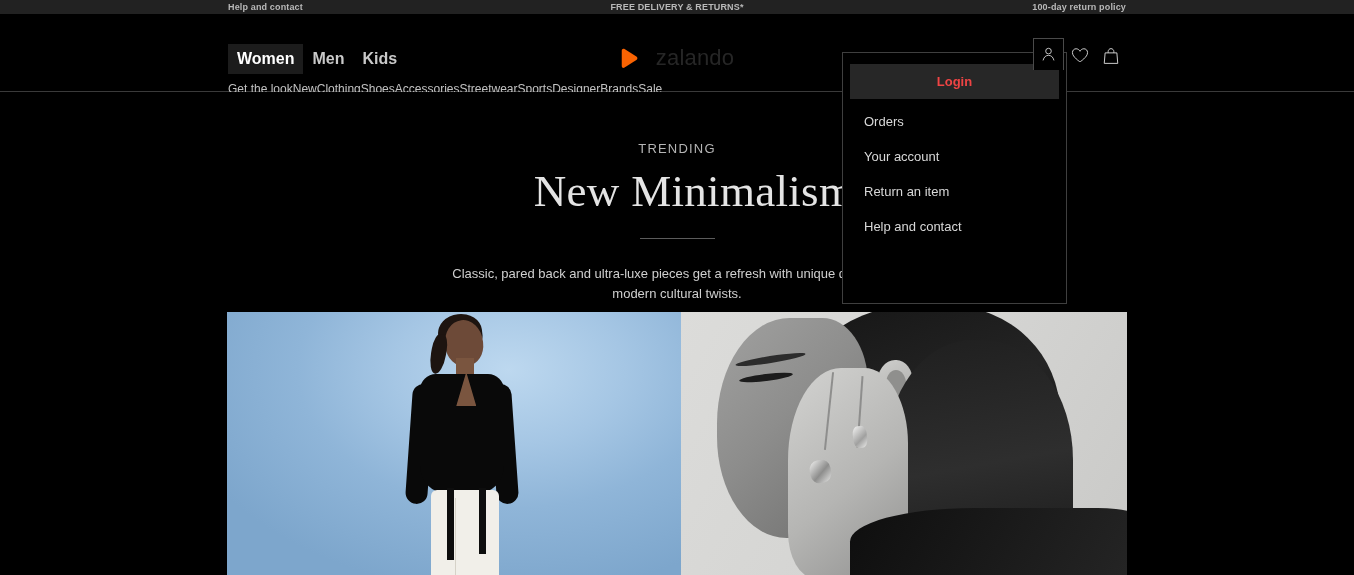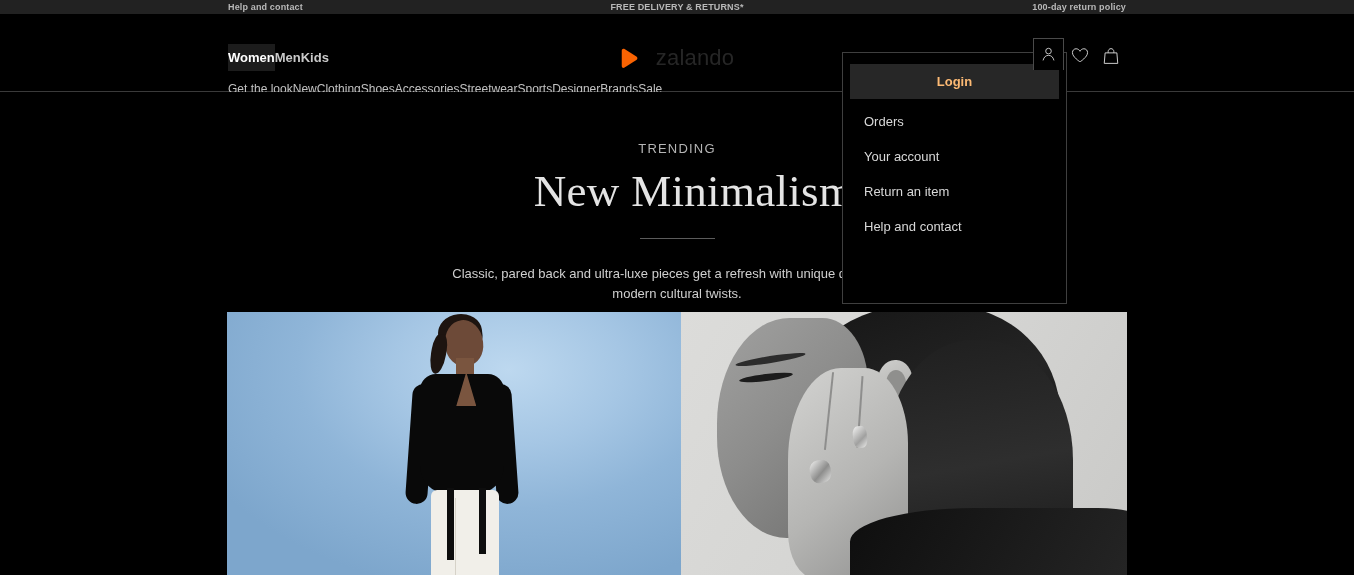--- a/index.html
+++ b/index.html
@@ -35,25 +35,25 @@
     height:78px;
     background:#000;
     border-bottom:1px solid #3a3a3a;
   }
   .primary-nav{
     position:absolute;
     left:228px; top:30px;
     display:flex; align-items:center; gap:0;
   }
   .primary-nav a{
-    font-size:13px;
+    font-size:16px;
     font-weight:bold;
     color:#c9c9c9;
     text-decoration:none;
-    padding:6px 0;
+    padding:6px 9px;
     white-space:nowrap;
   }
   .primary-nav a.active{
     color:#ffffff;
     background:#1c1c1c;
   }
 
   .logo{
     position:absolute;
     left:50%; top:31px;
@@ -111,21 +111,21 @@
     width:225px; height:252px;
     background:#000;
     border:1px solid #3f3f3f;
     z-index:50;
   }
   .dd-login{
     margin:11px 7px 0 7px;
     height:35px;
     background:#272727;
     display:flex; align-items:center; justify-content:center;
-    color:#fdba74; font-size:13px; font-weight:bold;
+    color:#ef4444; font-size:13px; font-weight:bold;
     cursor:pointer;
   }
   .dd-register{
     padding:15px 21px 14px 21px;
     font-size:12px;
     color:#d2d2d2;
     white-space:nowrap;
     border-bottom:1px solid #333333;
   }
   .dd-register .reg-link{

